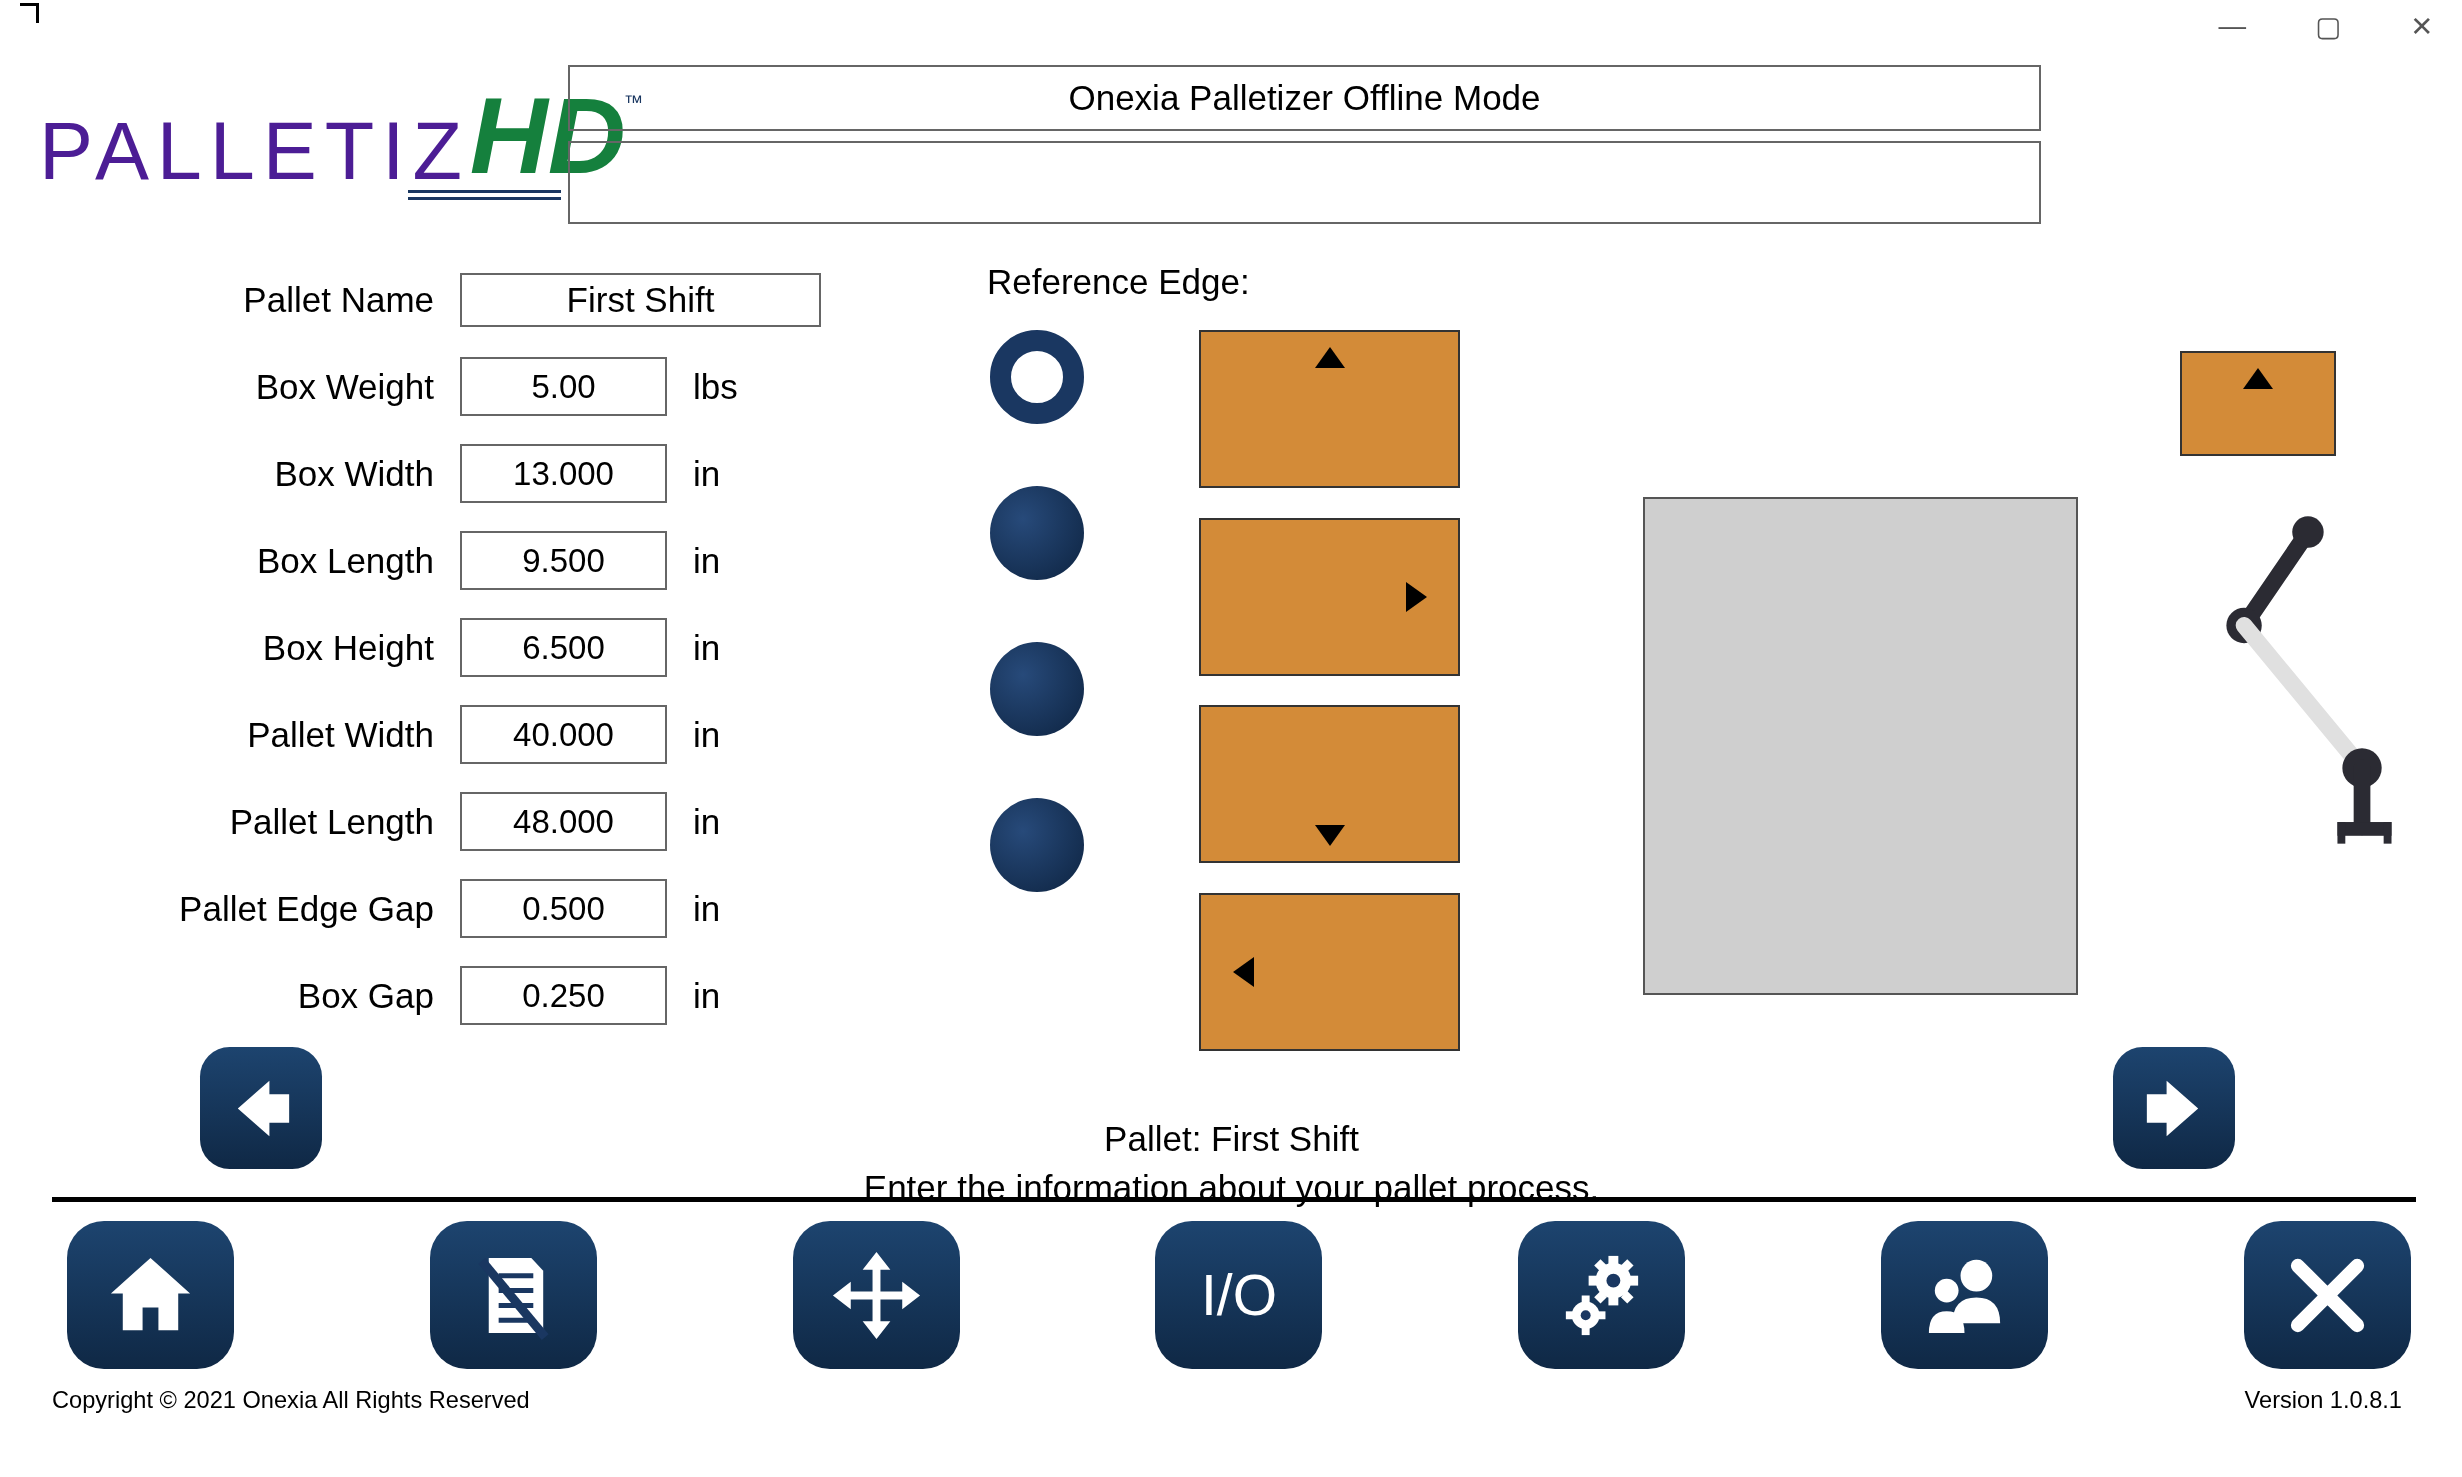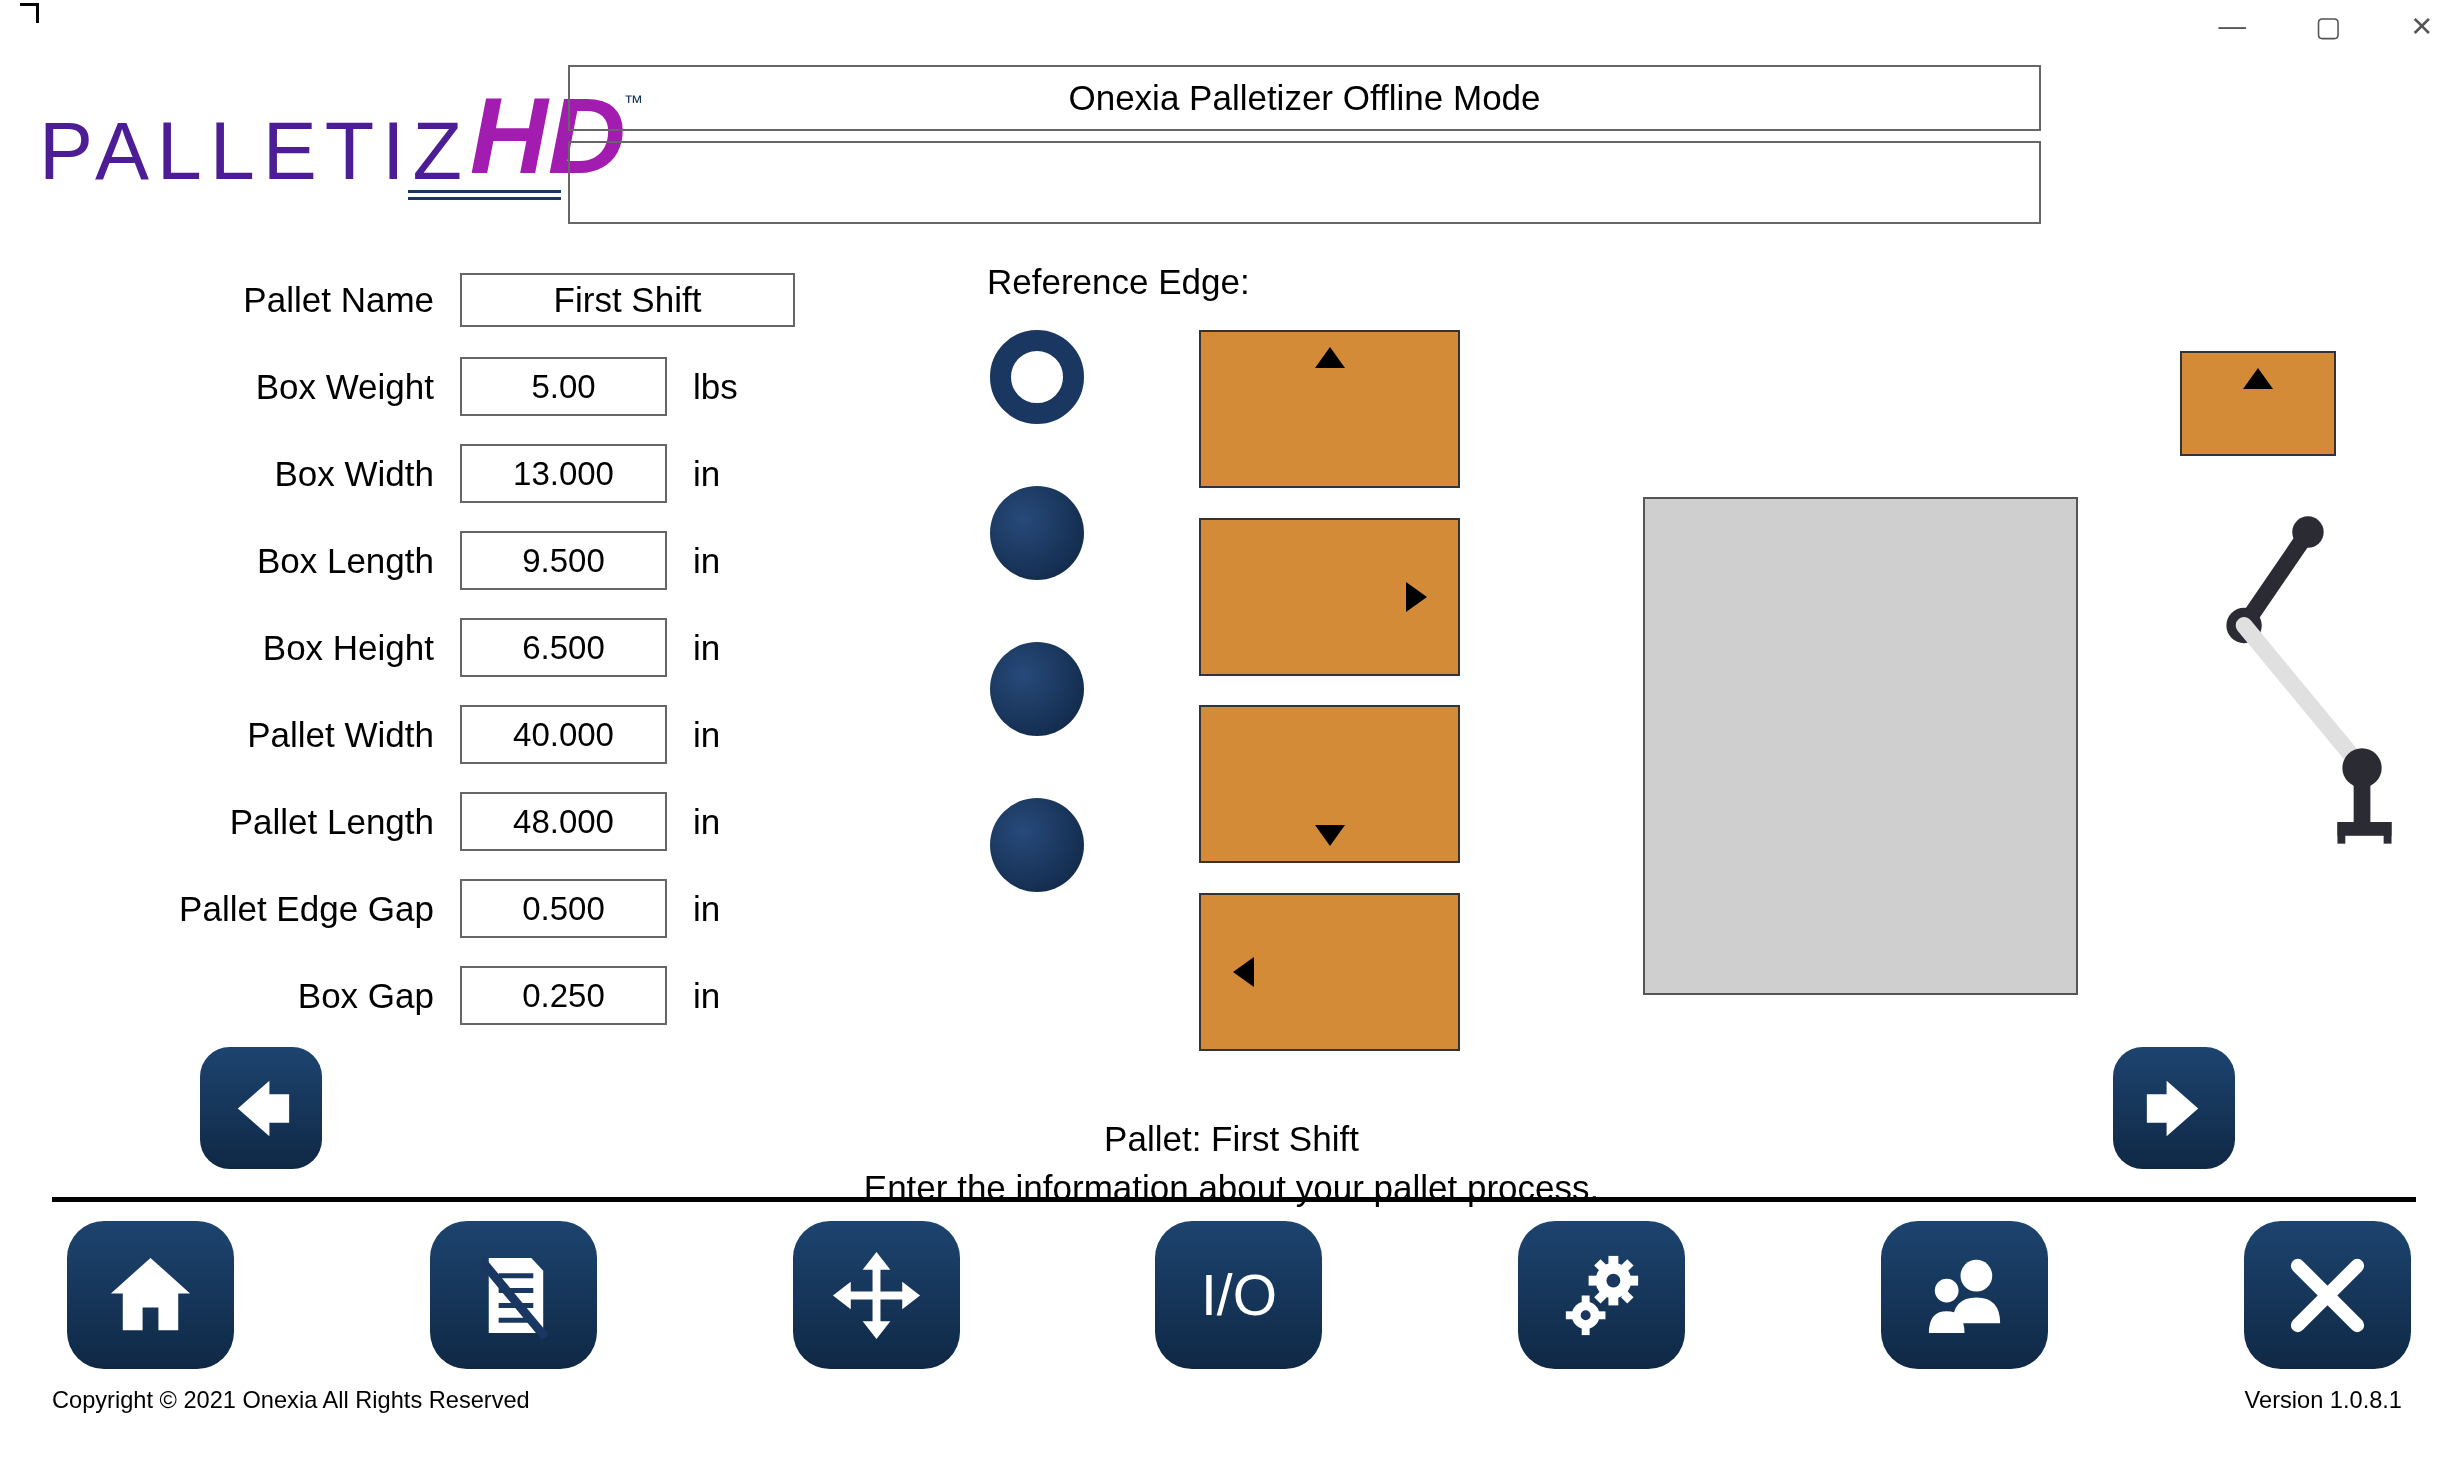--- a/index.html
+++ b/index.html
@@ -4,32 +4,32 @@
 <style>
   *{box-sizing:border-box;margin:0;padding:0;}
   body{background:#fff;font-family:Arial,Helvetica,sans-serif;width:2463px;height:1478px;position:relative;color:#000;}
   
   .window-controls{position:absolute;top:9.9px;right:29.6px;display:flex;gap:69px;color:#555;font-size:27.6px;}
   .window-controls span{cursor:pointer;}
   .tiny-square{position:absolute;left:19.7px;top:3px;width:19.7px;height:19.7px;border-top:3px solid #000;border-right:3px solid #000;}
   
   .logo{position:absolute;left:39px;top:79px;}
   .logo-main{font-size:81px;letter-spacing:7.9px;font-weight:400;color:#4c1d95;font-family:Arial;}
-  .logo-hd{font-size:108px;font-weight:900;color:#a21caf;position:relative;top:-5.9px;font-style:italic;}
+  .logo-hd{font-size:108px;font-weight:900;color:#15803d;position:relative;top:-5.9px;font-style:italic;}
   .logo-under{height:9.9px;border-top:3.9px solid #1a3761;border-bottom:3.9px solid #1a3761;margin-top:-13.8px;margin-left:369px;width:153px;}
   .logo-tm{font-size:19.7px;color:#1a3761;position:absolute;right:-17.7px;top:11.8px;}
   
   .header-bar{position:absolute;left:568px;top:54px;width:1473px;height:66px;border:2px solid #666;font-size:35px;display:flex;align-items:center;justify-content:center;margin-top:11px;}
   .header-bar2{position:absolute;left:568px;top:141px;width:1473px;height:83px;border:2px solid #666;}
   
   .form{position:absolute;left:158px;top:256px;}
   .form-row{display:flex;align-items:center;height:87px;gap:26px;}
   .form-label{width:276px;text-align:right;font-size:35px;}
   .form-input{width:207px;height:59px;border:2px solid #666;text-align:center;font-size:33px;}
-  .pallet-name-input{width:335px;height:54px;border:2px solid #666;text-align:center;font-size:35px;}
+  .pallet-name-input{width:361px;height:54px;border:2px solid #666;text-align:center;font-size:35px;}
   .unit{font-size:35px;width:54px;}
   
   .ref-label{position:absolute;left:987px;top:262px;font-size:35px;}
   .radios{position:absolute;left:990px;top:330px;display:flex;flex-direction:column;gap:62px;}
   .radio{width:94px;height:94px;border-radius:50%;background:radial-gradient(circle at 35% 35%,#274a7a,#0d2340);}
   .radio.selected{background:#fff;border:21.7px solid #1a3761;}
   .boxes{position:absolute;left:1199px;top:330px;display:flex;flex-direction:column;gap:29.6px;}
   .ref-box{width:261px;height:158px;background:#d38b38;border:2px solid #333;position:relative;cursor:pointer;}
   .arrow-up{position:absolute;left:50%;top:14.8px;transform:translateX(-50%);width:0;height:0;border-left:15.8px solid transparent;border-right:15.8px solid transparent;border-bottom:21.7px solid #000;}
   .arrow-right{position:absolute;right:31.5px;top:50%;transform:translateY(-50%);width:0;height:0;border-top:15.8px solid transparent;border-bottom:15.8px solid transparent;border-left:21.7px solid #000;}

